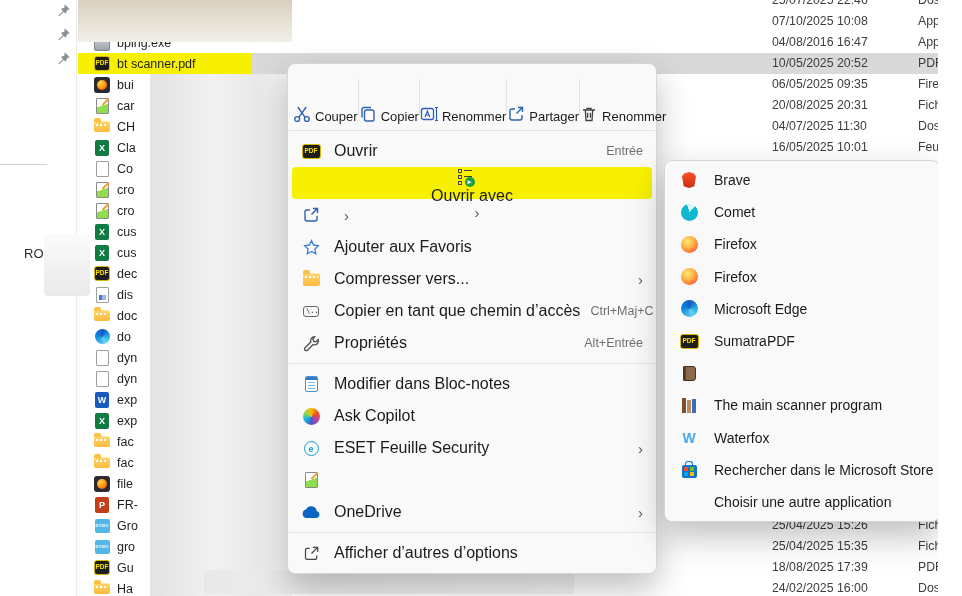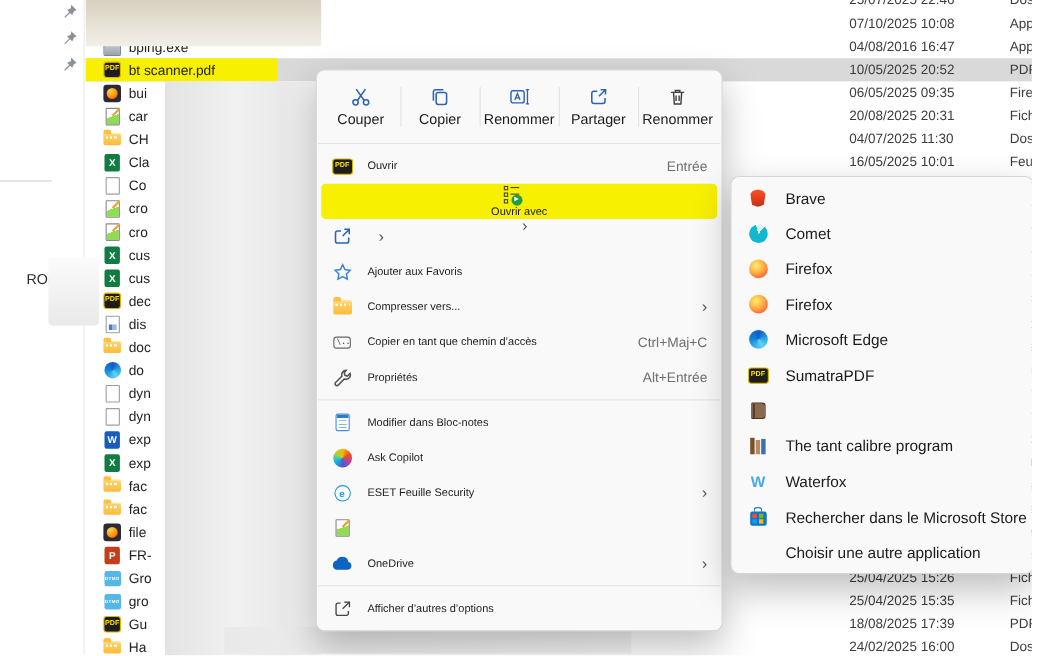--- a/index.html
+++ b/index.html
@@ -20,28 +20,28 @@
   .fdate{position:absolute;left:772px;top:0;height:21px;line-height:21px;font-size:12.3px;color:#3d3d3d;white-space:nowrap;}
   .ftype{position:absolute;left:918px;top:0;height:21px;line-height:21px;font-size:12.3px;color:#3d3d3d;white-space:nowrap;}
   
   #blur-top{position:absolute;left:78px;top:0;width:214px;height:42px;background:linear-gradient(180deg,#d8d0c0,#e7e2d6 55%,#f2efe8);}
   #blur-main{position:absolute;left:150px;top:74px;width:142px;height:522px;background:linear-gradient(90deg,#e3e3e3,#f1f1f1 45%,#e9e9e9 75%,#f6f6f6);}
   #blur-bottom{position:absolute;left:204px;top:570px;width:370px;height:24px;background:linear-gradient(90deg,#e9e9e9,#f4f4f4);}
   
   #menu{position:absolute;left:287px;top:63px;width:368px;background:#f9f9f9;border:1px solid #d6d6d6;border-radius:8px;
         box-shadow:0 14px 34px rgba(0,0,0,.26);padding:4px 0;z-index:10;}
   .tb{display:flex;height:54px;padding:2px 4px 2px;}
-  .tbb{flex:1;display:flex;flex-direction:column;align-items:center;justify-content:center;gap:3px;position:relative;border-radius:4px;}
+  .tbb{flex:1;display:flex;flex-direction:row;align-items:flex-end;justify-content:center;gap:3px;position:relative;border-radius:4px;}
   .tbb+.tbb:before{content:"";position:absolute;left:0;top:9px;bottom:9px;width:1px;background:#e2e2e2;}
   .tbb .cap{font-size:13px;color:#1b1b1b;white-space:nowrap;}
   .sep{height:1px;background:#e4e4e4;margin:4px 1px;}
   .mi{display:flex;align-items:center;height:32px;margin:0 4px;padding:0 9px 0 9px;border-radius:4px;}
   .mi.hl{background:#f7f000;flex-direction:column;}
   .mi .ic{margin-right:13px;}
-  .mi .lbl{flex:1;font-size:10px;color:#1b1b1b;white-space:nowrap;}
+  .mi .lbl{flex:1;font-size:16px;color:#1b1b1b;white-space:nowrap;}
   .mi .sc{font-size:12.5px;color:#6f6f6f;margin-left:10px;}
   .mi .chev{color:#555;font-size:15px;margin-left:10px;line-height:1;}
   
   #submenu{position:absolute;left:664px;top:160px;width:274px;background:#f9f9f9;border:1px solid #d6d6d6;border-radius:8px;
            box-shadow:0 14px 34px rgba(0,0,0,.26);padding:3px 0;z-index:11;}
   .si{display:flex;align-items:center;height:32.2px;margin:0 4px;padding:0 10px;border-radius:4px;}
   .si .ic{margin-right:15px;}
   .si .lbl{font-size:14px;color:#1b1b1b;white-space:nowrap;}
   
   .ic{display:inline-flex;align-items:center;justify-content:center;width:20px;height:20px;flex:0 0 20px;}
@@ -584,21 +584,21 @@
         </span>
       </div>
       <div class="si">
         <span class="ic">
           <span class="cal">
             <b></b>
             <b></b>
             <b></b>
           </span>
         </span>
-        <span class="lbl">The tant calibre program</span>
+        <span class="lbl">The main scanner program</span>
       </div>
       <div class="si">
         <span class="ic">
           <b class="wfx">W</b>
         </span>
         <span class="lbl">Waterfox</span>
       </div>
       <div class="si">
         <span class="ic">
           <span class="sto">

